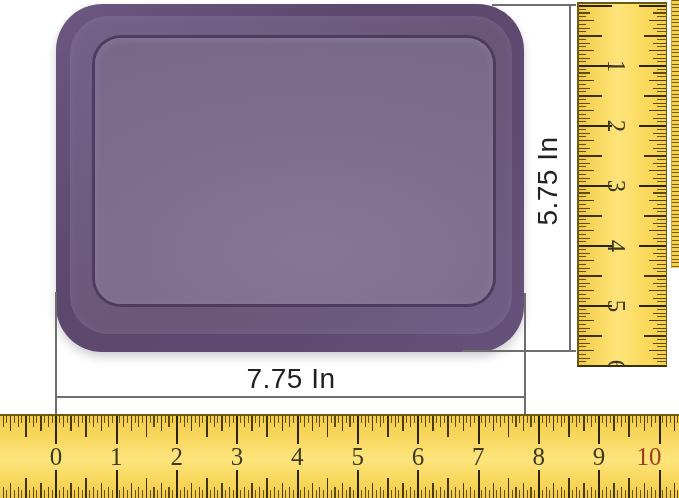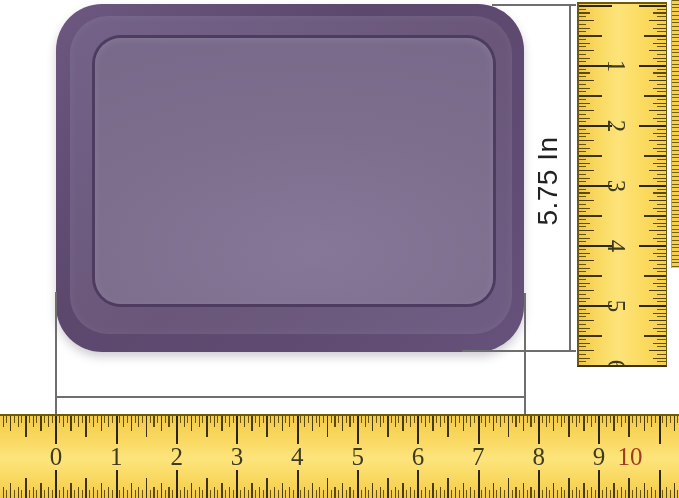--- a/index.html
+++ b/index.html
@@ -89,20 +89,21 @@
   </div>
 
   <div class="dim" style="left:492px;top:4px;width:84px;height:1.5px;"></div>
   <div class="dim" style="left:569px;top:4px;width:1.5px;height:346px;"></div>
   <div class="dim" style="left:462px;top:350px;width:114px;height:1.5px;"></div>
   <div class="dim-label vertical" style="left:548px;top:181px;">5.75 In</div>
 
   <div class="dim" style="left:55px;top:292px;width:1.5px;height:122px;"></div>
   <div class="dim" style="left:524px;top:293px;width:1.5px;height:121px;"></div>
   <div class="dim" style="left:55px;top:396px;width:470px;height:1.5px;"></div>
+  <div class="dim-label" style="left:291px;top:379px;">7.75 In</div>
 
   <div class="ruler" id="vruler">
     <div class="vr-tick left t16"></div>
     <div class="vr-tick left t8"></div>
     <div class="vr-tick left t4"></div>
     <div class="vr-tick left t2"></div>
     <div class="vr-tick left t1"></div>
     <div class="vr-tick right t16"></div>
     <div class="vr-tick right t8"></div>
     <div class="vr-tick right t4"></div>
@@ -134,16 +135,16 @@
     <span class="rnum hnum" style="left: 56px;">0</span>
     <span class="rnum hnum" style="left: 116.33px;">1</span>
     <span class="rnum hnum" style="left: 176.66px;">2</span>
     <span class="rnum hnum" style="left: 236.99px;">3</span>
     <span class="rnum hnum" style="left: 297.32px;">4</span>
     <span class="rnum hnum" style="left: 357.65px;">5</span>
     <span class="rnum hnum" style="left: 417.98px;">6</span>
     <span class="rnum hnum" style="left: 478.31px;">7</span>
     <span class="rnum hnum" style="left: 538.64px;">8</span>
     <span class="rnum hnum" style="left: 598.97px;">9</span>
-    <span class="rnum hnum red" style="left: 630px;">10</span>
+    <span class="rnum hnum red" style="left: 649px;">10</span>
   </div>
 
 </div>
 
 </body></html>

